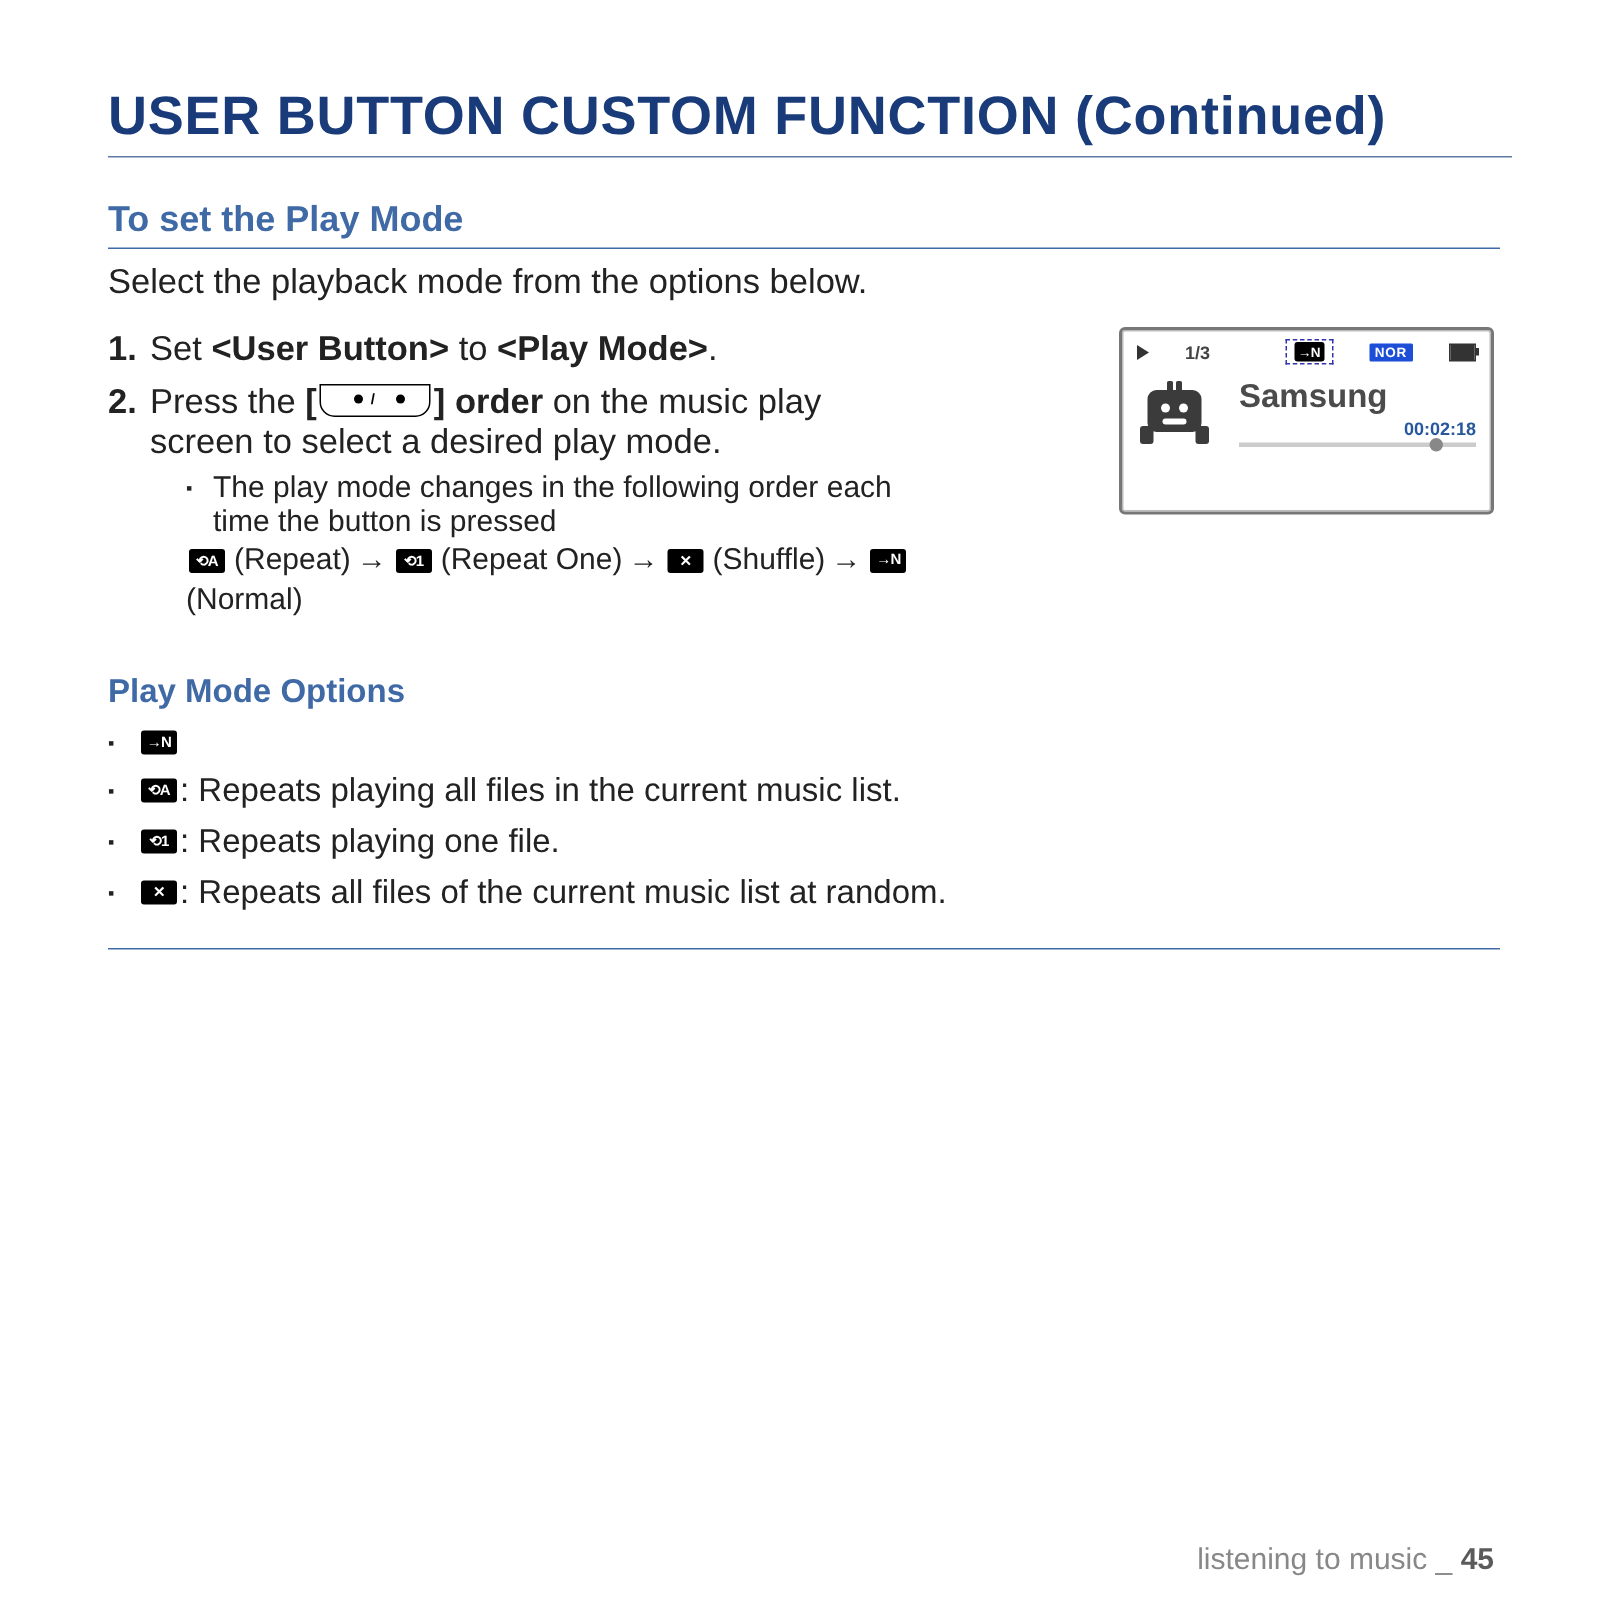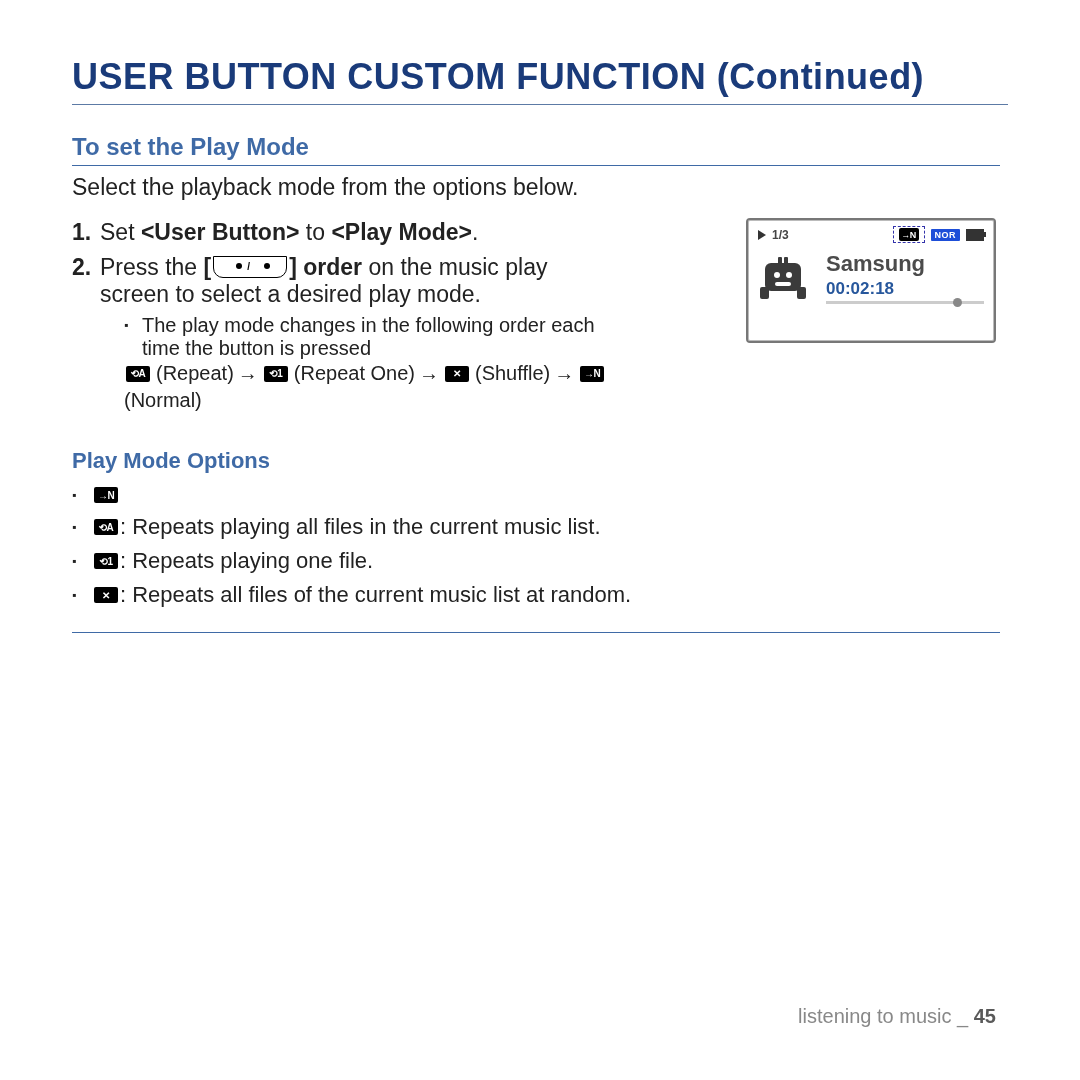--- a/index.html
+++ b/index.html
@@ -152,21 +152,21 @@
     background:#fff;
     border:2px solid #777;
     border-radius:4px;
     box-shadow:0 0 0 1px #bbb inset;
     padding:6px 10px 8px 10px;
     box-sizing:border-box;
   }
   .device-top {
     display:flex;
     align-items:center;
-    gap:6px;
+    gap:24px;
     font-size:12px;
     color:#444;
     font-weight:bold;
   }
   .play-tri {
     width:0;height:0;
     border-left:8px solid #333;
     border-top:5px solid transparent;
     border-bottom:5px solid transparent;
   }
@@ -198,43 +198,43 @@
   .avatar {
     width:50px; text-align:center;
   }
   .avatar svg { display:block; margin:0 auto; }
   .track-name {
     font-size:22px;
     font-weight:bold;
     color:#4b4b4b;
   }
   .timestamp {
-    font-size:17px;
+    font-size:12px;
     color:#27579c;
     font-weight:bold;
-    text-align:left;
+    text-align:right;
     margin-top:2px;
   }
   .progress {
     height:3px; background:#ccc;
     position:relative;
     margin-top:2px;
   }
   .progress .knob {
     position:absolute;
     right:22px; top:-3px;
     width:9px;height:9px;
     background:#888;
     border-radius:50%;
   }
 
   .footer {
     position:absolute;
     right:84px;
-    bottom:52px;
+    bottom:28px;
     font-size:20px;
     color:#888;
   }
   .footer .pg { font-weight:bold; color:#5a5a5a; }
 </style>
 </head>
 <body>
 
 <div class="page">
   <div class="page-title">USER BUTTON CUSTOM FUNCTION (Continued)</div>

